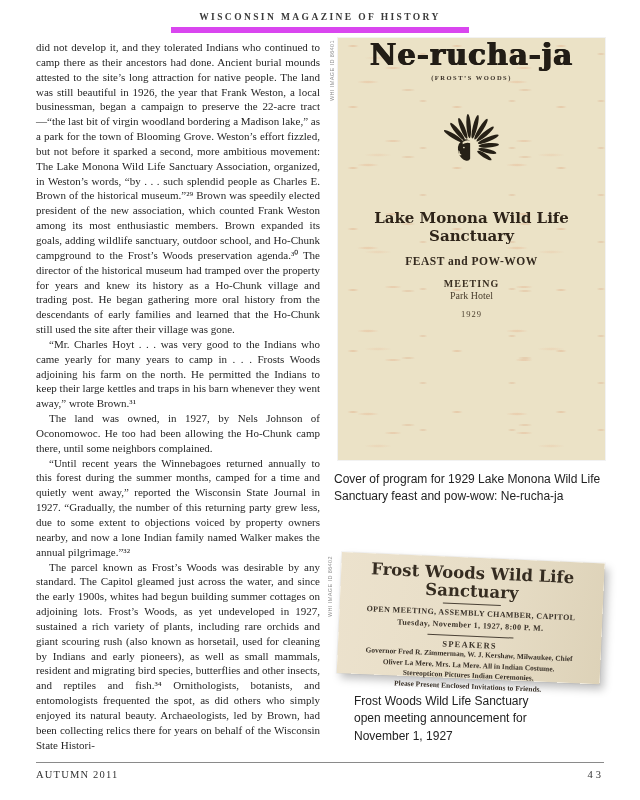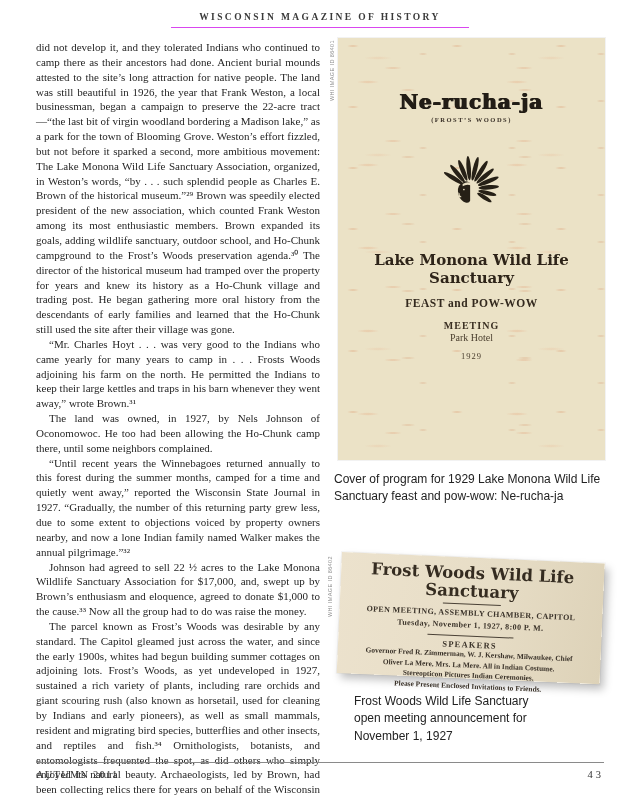--- a/index.html
+++ b/index.html
@@ -8,21 +8,21 @@
     position:relative; width:640px; height:800px; margin:0 auto;
     background:#ffffff; overflow:hidden;
     font-family:"Liberation Serif", serif; color:#2a2a2a;
   }
 
   
   .masthead { position:absolute; top:6px; left:0; width:100%; text-align:center; }
   .masthead span {
     display:inline-block; font-family:"Liberation Serif", serif; font-weight:bold;
     font-size:9.5px; letter-spacing:2.4px; color:#3a3a3a;
-    padding:0 28px 5px 28px; border-bottom:1px solid #d946ef;
+    padding:0 28px 5px 28px; border-bottom:6px solid #d946ef;
   }
 
   
   .left-col { position:absolute; left:36px; top:40px; width:284px; }
   .left-col p {
     font-size:11px; line-height:14.85px; text-align:justify;
     text-indent:13px; color:#262626;
   }
   .left-col p.first { text-indent:0; }
 
@@ -38,22 +38,22 @@
       radial-gradient(ellipse 13px 2.1px at 55px 30px, rgba(226,166,128,.50), rgba(226,166,128,0) 70%),
       radial-gradient(ellipse 7px 1.4px at 85px 16px, rgba(210,140,100,.45), rgba(210,140,100,0) 70%),
       radial-gradient(ellipse 16px 2.4px at 30px 44px, rgba(229,173,134,.50), rgba(229,173,134,0) 70%),
       radial-gradient(ellipse 11px 1.8px at 70px 52px, rgba(214,146,104,.40), rgba(214,146,104,0) 70%),
       radial-gradient(ellipse 20px 2.6px at 40px 20px, rgba(233,185,150,.35), rgba(233,185,150,0) 70%);
     background-size:104px 61px, 131px 73px, 89px 47px, 149px 83px, 117px 67px, 173px 97px;
     box-shadow:0 0 0 1px rgba(0,0,0,.05);
     text-align:center;
   }
   .cover-title {
-    margin-top:52px; font-family:"DejaVu Serif", serif; font-weight:bold;
-    font-size:20px; letter-spacing:1px; color:#221d16;
+    font-family:"DejaVu Serif", serif; font-weight:bold;
+    font-size:29px; letter-spacing:1px; color:#221d16;
     text-shadow:0.7px 0 0 #221d16, -0.7px 0 0 #221d16;
   }
   .cover-subtitle {
     margin-top:2px; font-family:"Liberation Serif", serif; font-size:6.5px;
     letter-spacing:1.5px; font-weight:bold; color:#3a3128;
   }
   .chief { margin-top:32px; }
   .cover-org {
     margin-top:36px; font-family:"DejaVu Serif", serif; font-weight:bold;
     font-size:15px; color:#2e2419;
@@ -110,21 +110,20 @@
 
   <div class="masthead">
     <span>WISCONSIN MAGAZINE OF HISTORY</span>
   </div>
 
   <div class="left-col">
     <p class="first">did not develop it, and they tolerated Indians who continued to camp there as their ancestors had done. Ancient burial mounds attested to the site’s long attraction for native people. The land was still beautiful in 1926, the year that Frank Weston, a local businessman, began a campaign to preserve the 22-acre tract—“the last bit of virgin woodland bordering a Madison lake,” as a park for the town of Blooming Grove. Weston’s effort fizzled, but not before it sparked a second, more ambitious movement: The Lake Monona Wild Life Sanctuary Association, organized, in Weston’s words, “by . . . such splendid people as Charles E. Brown of the historical museum.”²⁹ Brown was speedily elected president of the new association, which counted Frank Weston among its most enthusiastic members. Brown expanded its goals, adding wildlife sanctuary, outdoor school, and Ho-Chunk campground to the Frost’s Woods preservation agenda.³⁰ The director of the historical museum had tramped over the property for years and knew its history as a Ho-Chunk village and trading post. He began gathering more oral history from the descendants of early families and learned that the Ho-Chunk still used the site after their village was gone.</p>
     <p>“Mr. Charles Hoyt . . . was very good to the Indians who came yearly for many years to camp in . . . Frosts Woods adjoining his farm on the north. He permitted the Indians to keep their large kettles and traps in his barn whenever they went away,” wrote Brown.³¹</p>
     <p>The land was owned, in 1927, by Nels Johnson of Oconomowoc. He too had been allowing the Ho-Chunk camp there, until some neighbors complained.</p>
     <p>“Until recent years the Winnebagoes returned annually to this forest during the summer months, camped for a time and quietly went away,” reported the Wisconsin State Journal in 1927. “Gradually, the number of this returning party grew less, due to some extent to objections voiced by property owners nearby, and now a lone Indian family named Walker makes the annual pilgrimage.”³²</p>
-    <p>Johnson had agreed to sell 22 ½ acres to the Lake Monona Wildlife Sanctuary Association for $17,000, and, swept up by Brown’s enthusiasm and eloquence, agreed to donate $1,000 to the cause.³³ Now all the group had to do was raise the money.</p>
     <p>The parcel known as Frost’s Woods was desirable by any standard. The Capitol gleamed just across the water, and since the early 1900s, whites had begun building summer cottages on adjoining lots. Frost’s Woods, as yet undeveloped in 1927, sustained a rich variety of plants, including rare orchids and giant scouring rush (also known as horsetail, used for cleaning by Indians and early pioneers), as well as small mammals, resident and migrating bird species, butterflies and other insects, and reptiles and fish.³⁴ Ornithologists, botanists, and entomologists frequented the spot, as did others who simply enjoyed its natural beauty. Archaeologists, led by Brown, had been collecting relics there for years on behalf of the Wisconsin State Histori-</p>
   </div>
 
   <div class="right-col">
 
     <span class="v-credit credit-top">WHI IMAGE ID 86401</span>
 
     <div class="cover">
       <div class="cover-title">Ne-rucha-ja</div>
       <div class="cover-subtitle">(FROST’S WOODS)</div>

